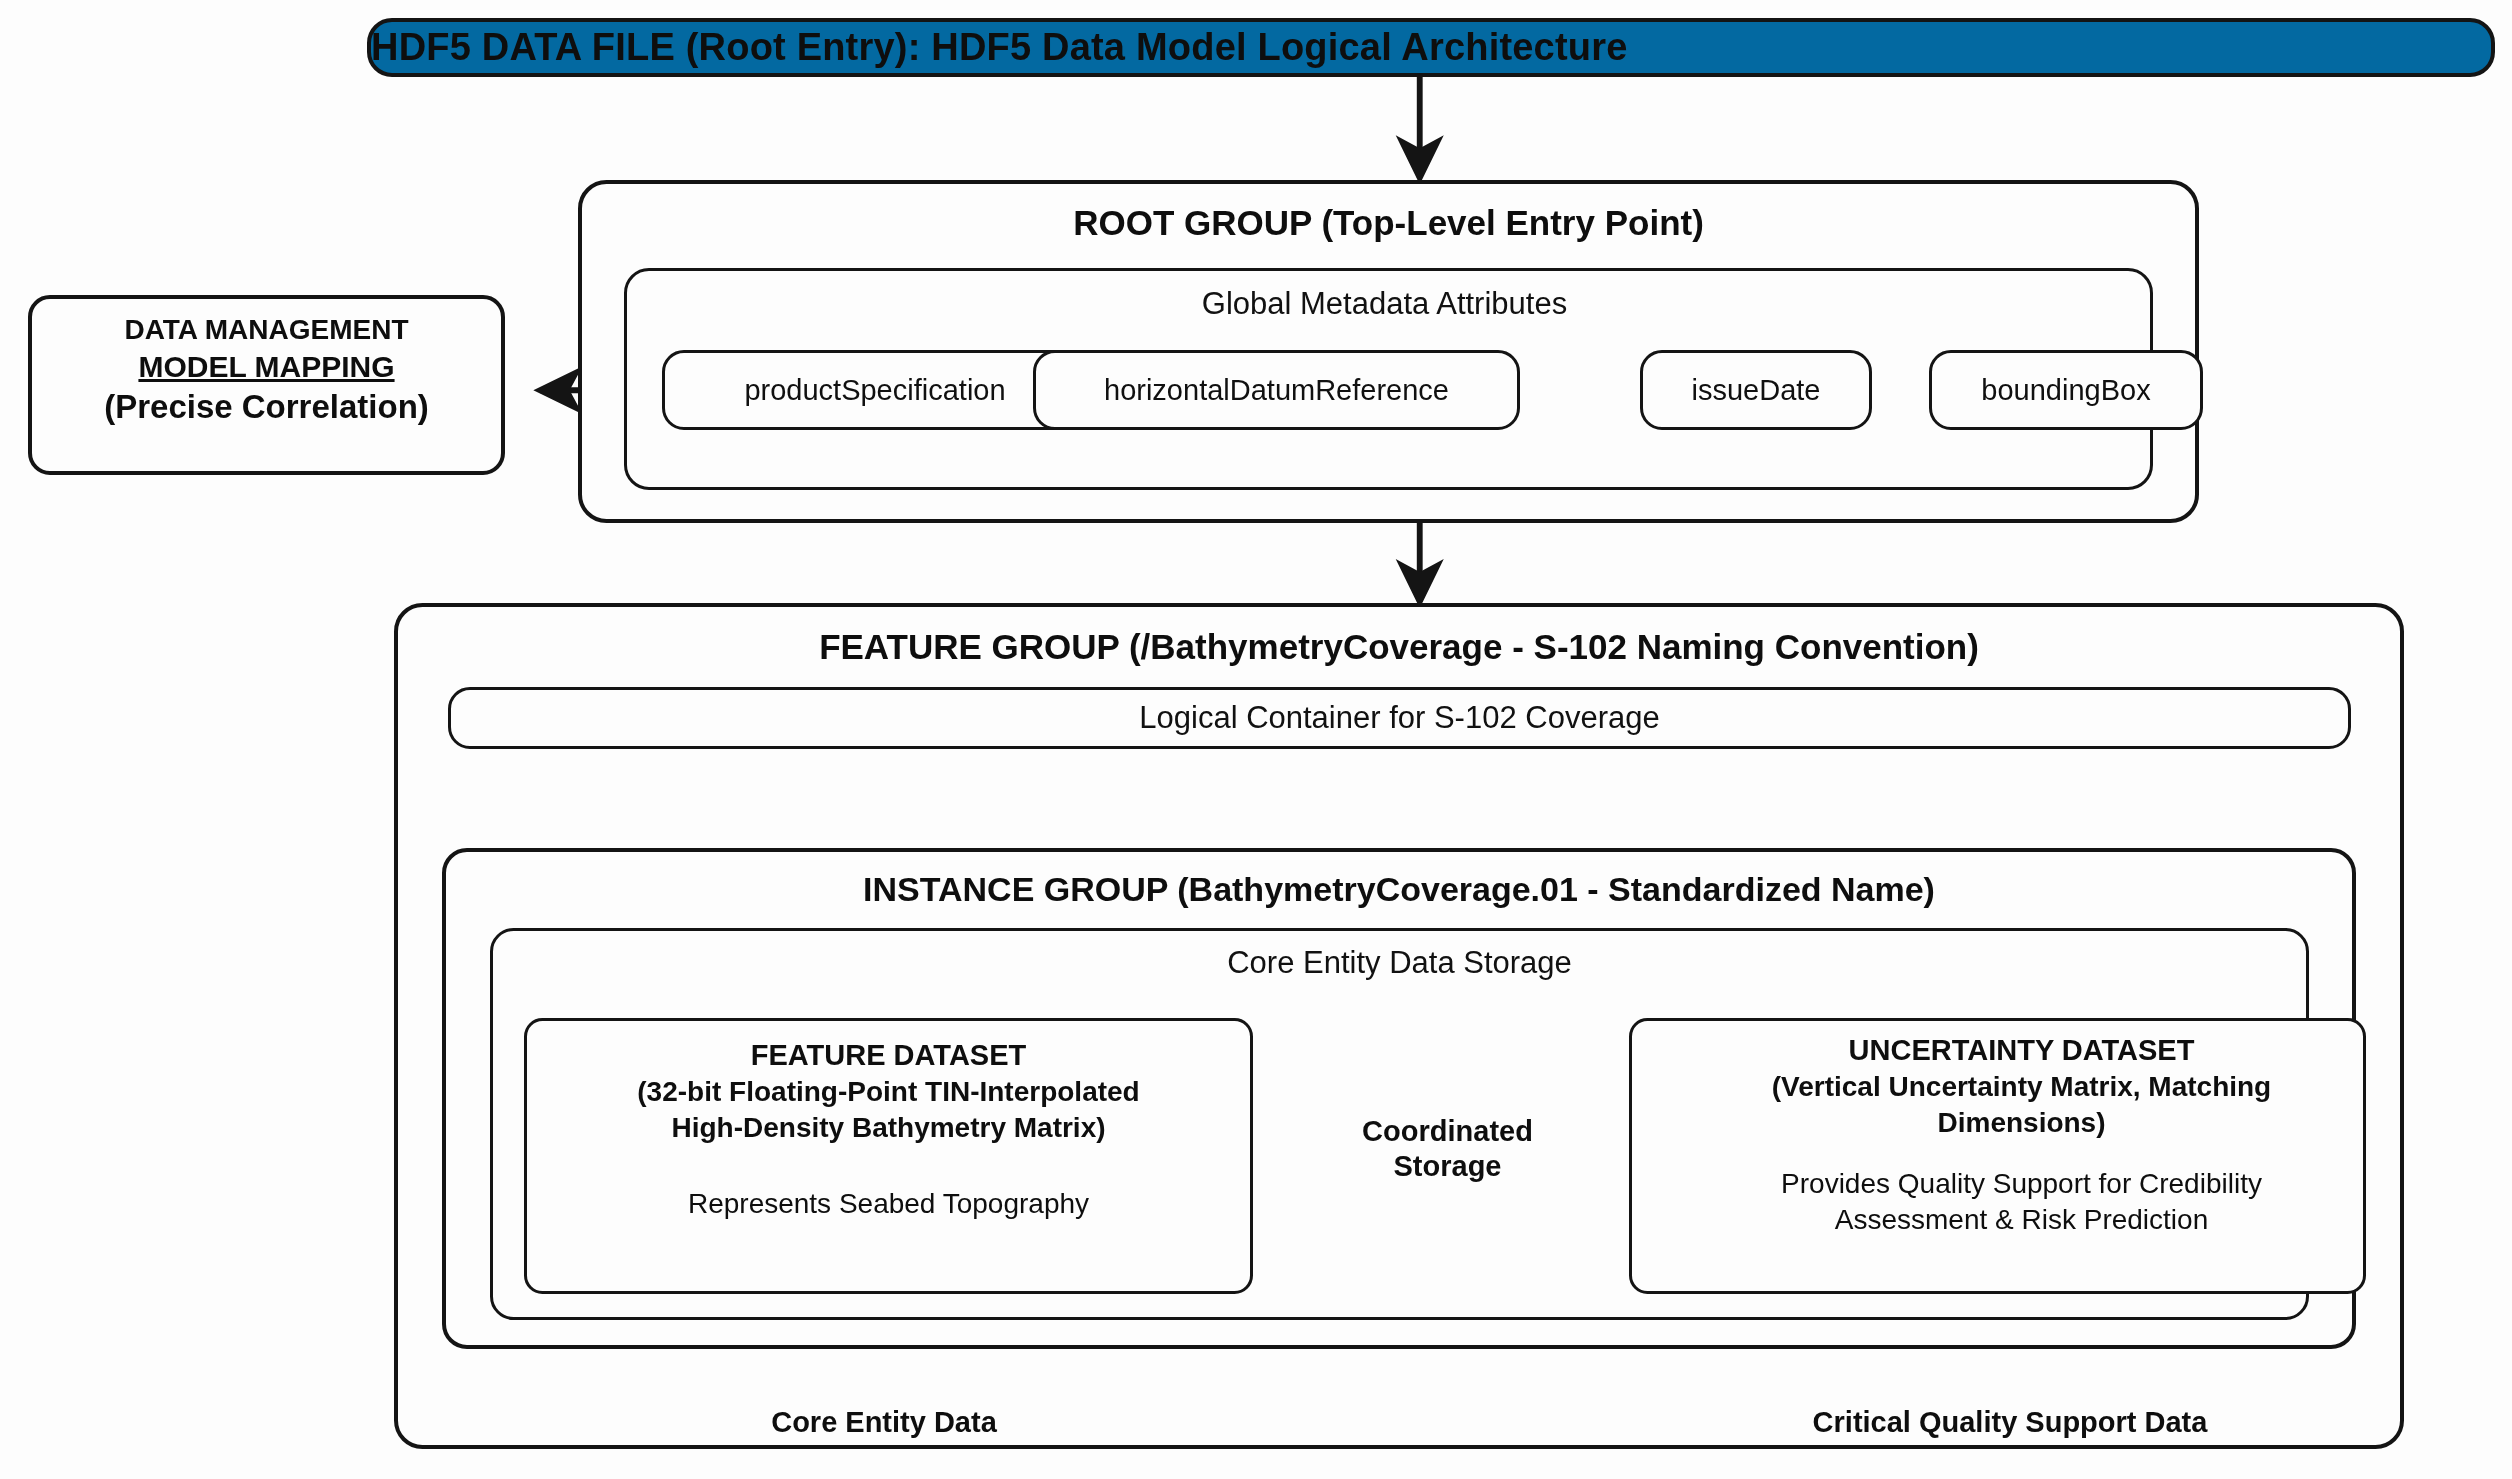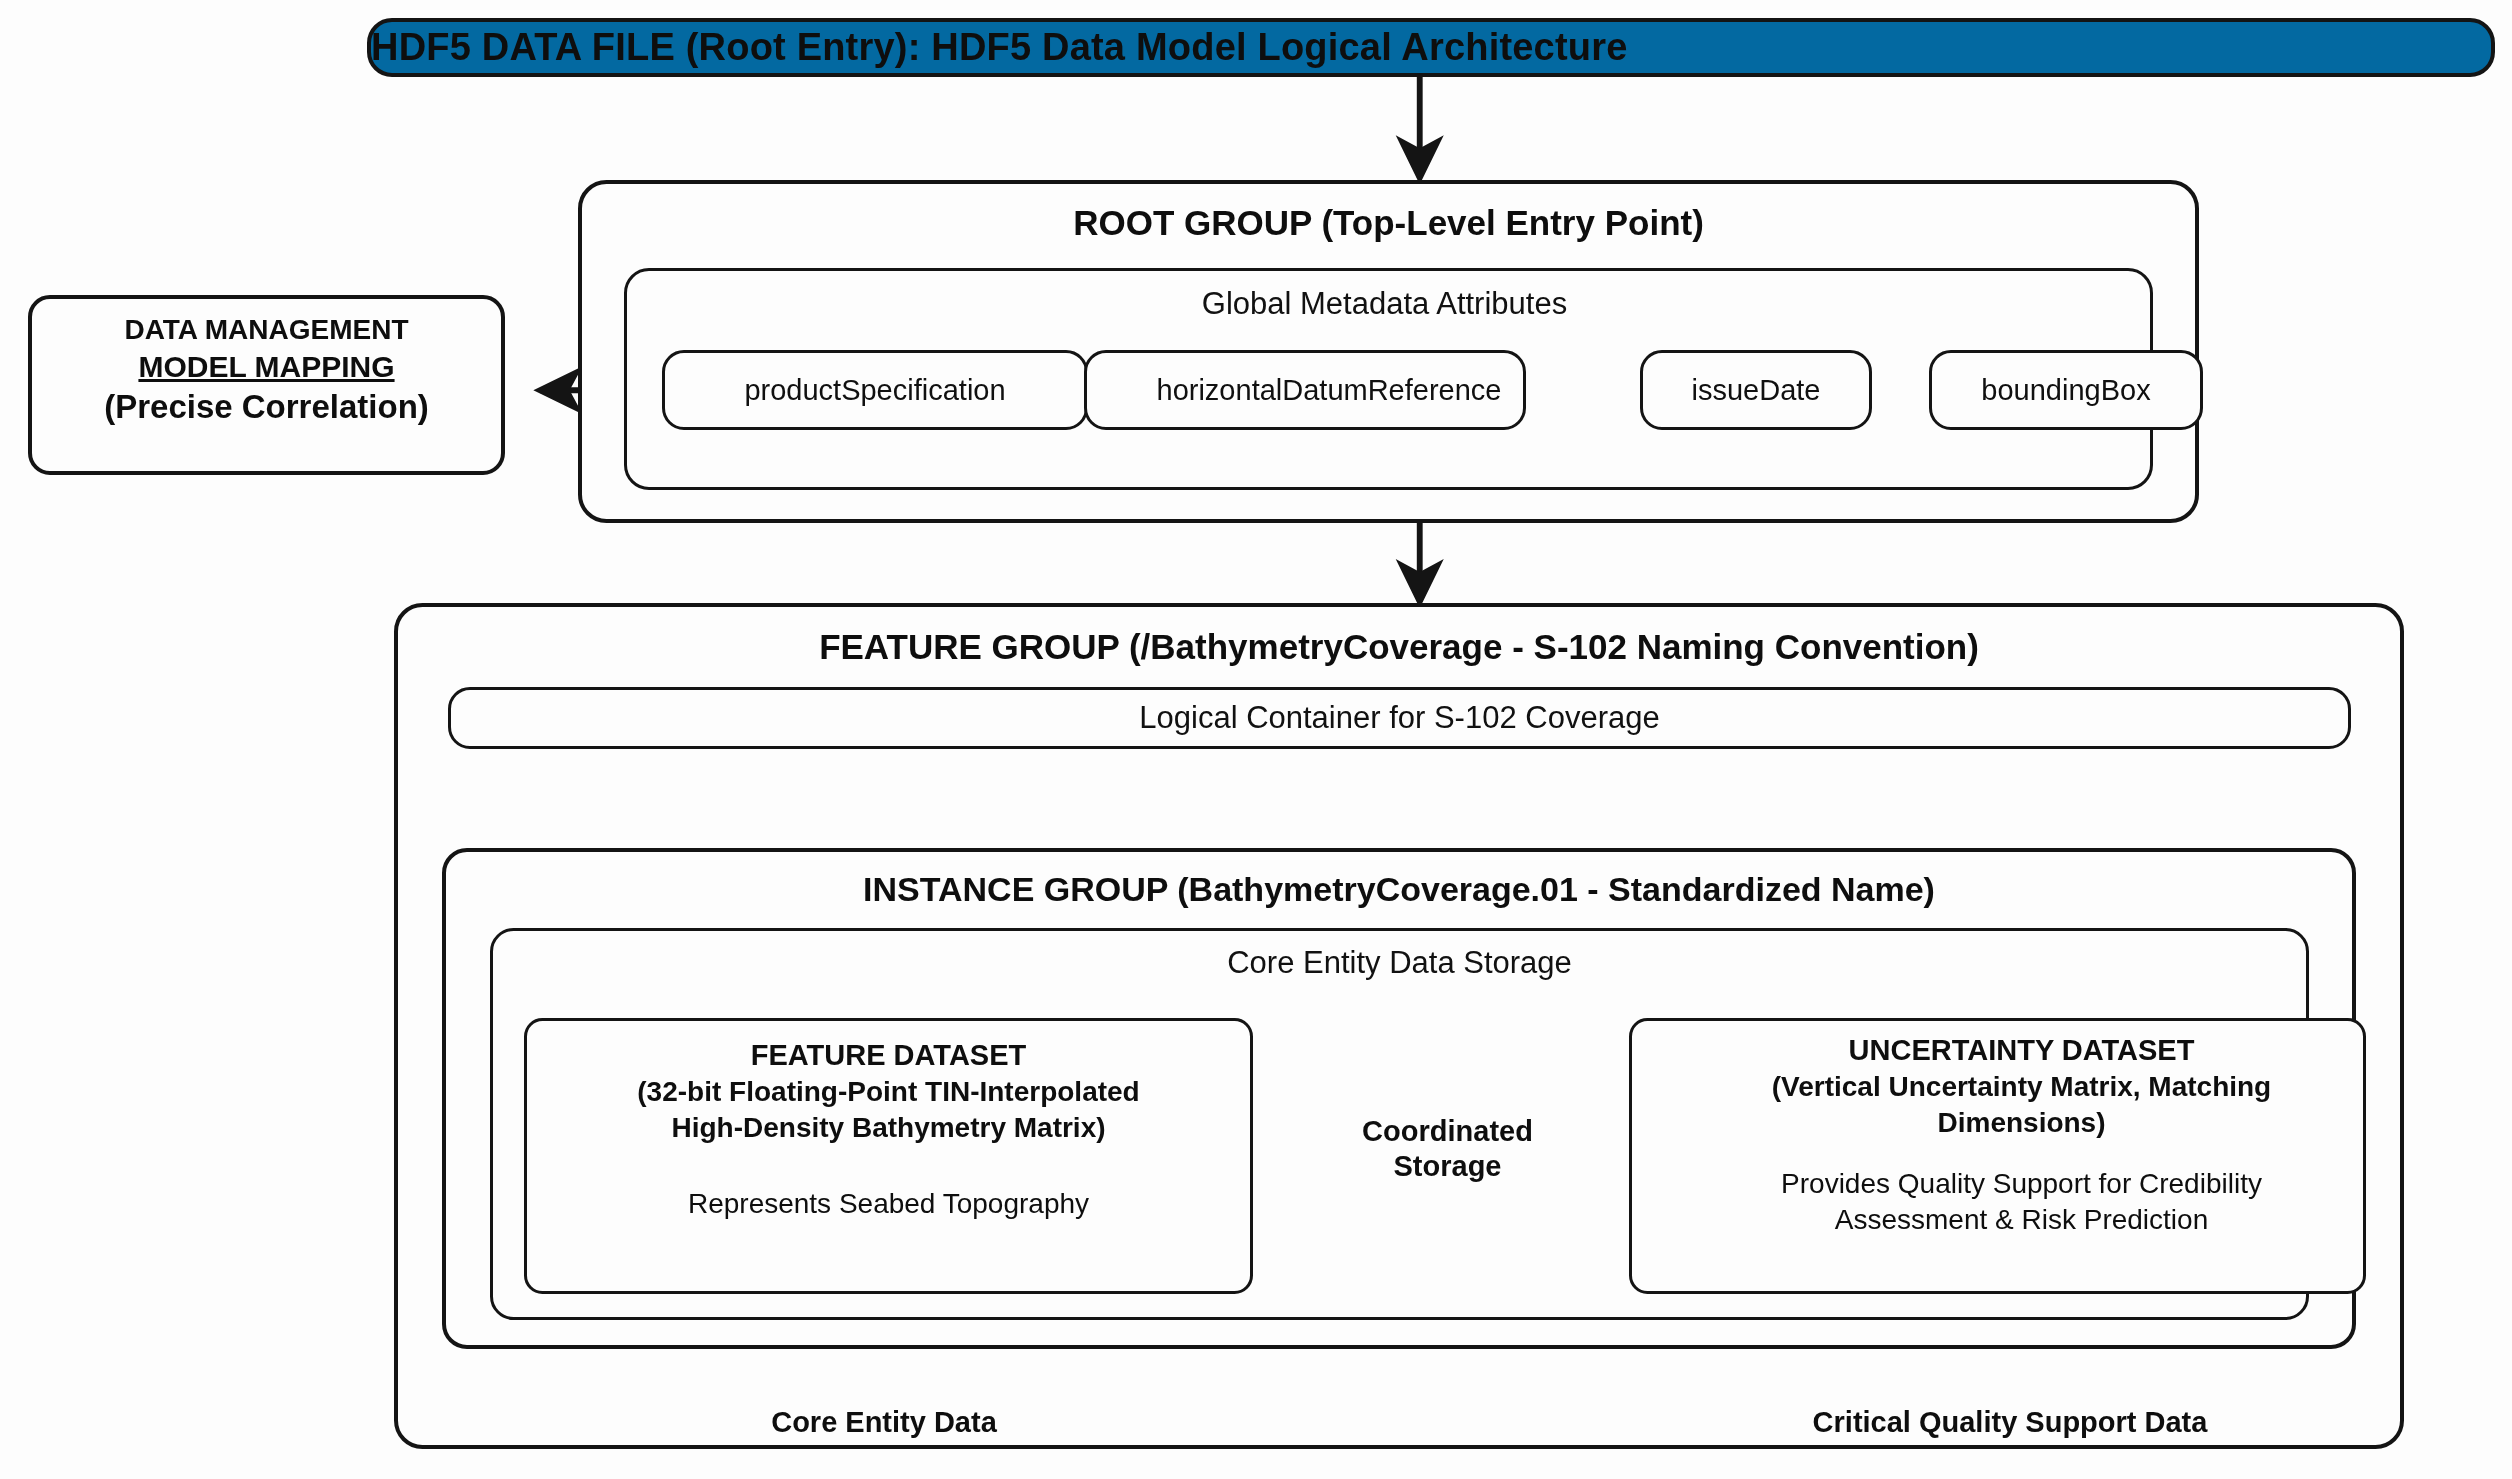--- a/index.html
+++ b/index.html
@@ -148,21 +148,21 @@
 
   <div class="box" style="left:578px; top:180px; width:1621px; height:343px;"></div>
   <div class="hdr" style="left:578px; top:203px; width:1621px; font-size:35px;">ROOT GROUP (Top-Level Entry Point)</div>
 
   <div class="box thin" style="left:624px; top:268px; width:1529px; height:222px; border-radius:25px;"></div>
   <div class="sub" style="left:620px; top:286px; width:1529px; font-size:31px;">Global Metadata Attributes</div>
 
   <div class="box chip" style="left:662px; top:350px; width:426px; height:80px;">
     <span class="chip-label">productSpecification</span>
   </div>
-  <div class="box chip" style="left:1084px; top:350px; width:442px; height:80px;padding-left:24px;">
+  <div class="box chip" style="left:1033px; top:350px; width:487px; height:80px;">
     <span class="chip-label">horizontalDatumReference</span>
   </div>
   <div class="box chip" style="left:1640px; top:350px; width:232px; height:80px;">
     <span class="chip-label">issueDate</span>
   </div>
   <div class="box chip" style="left:1929px; top:350px; width:274px; height:80px;">
     <span class="chip-label">boundingBox</span>
   </div>
 
   <div class="box" style="left:28px; top:295px; width:477px; height:180px; border-radius:22px;">

